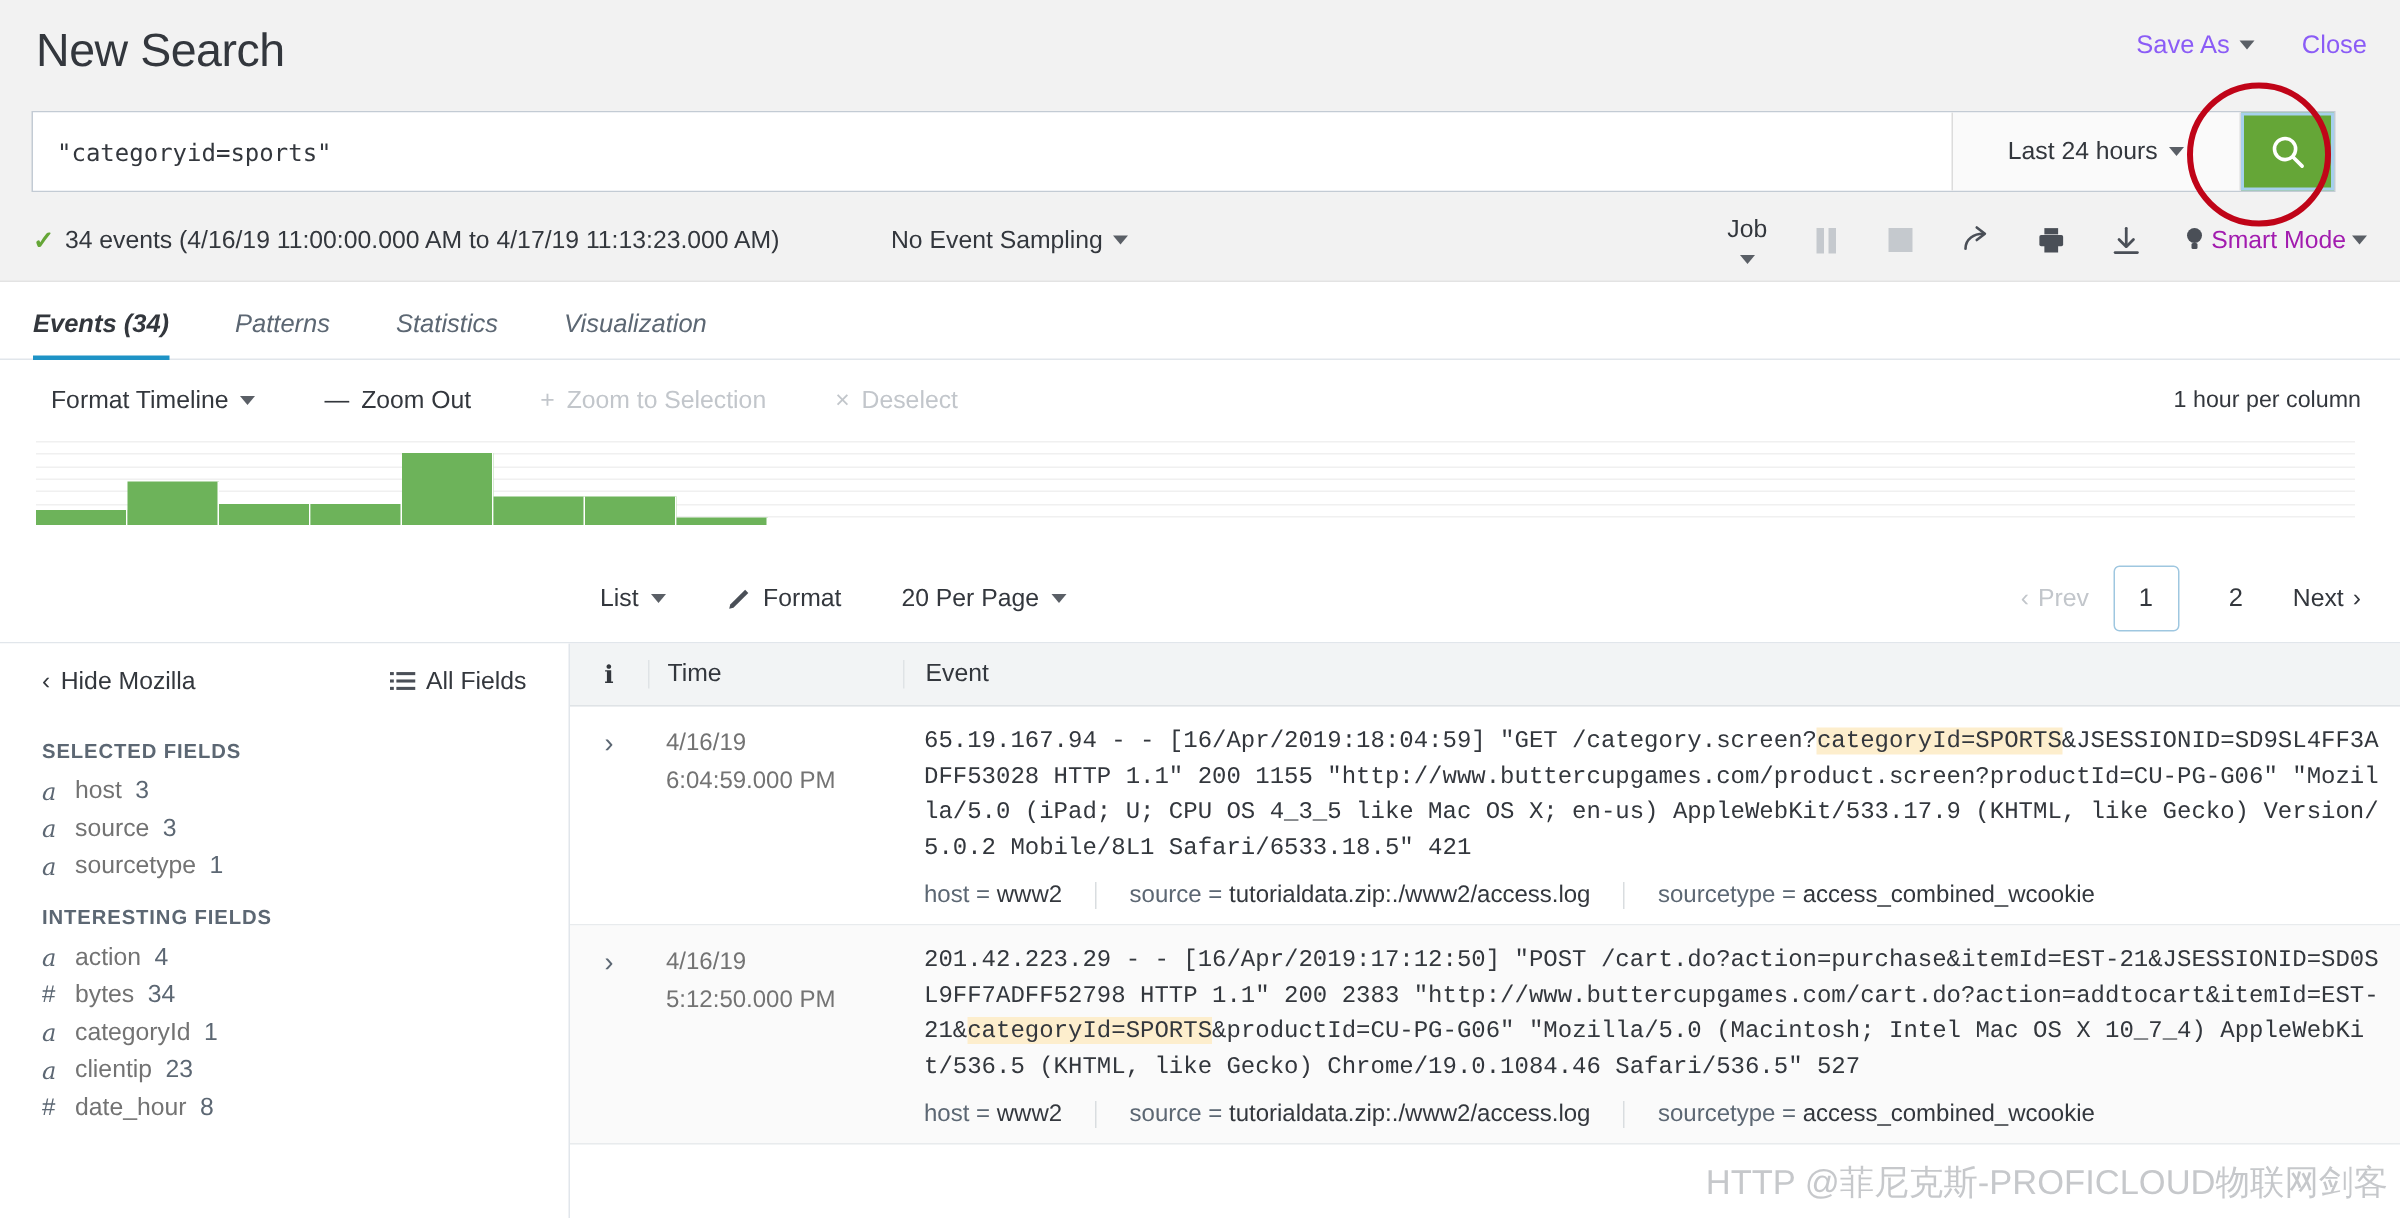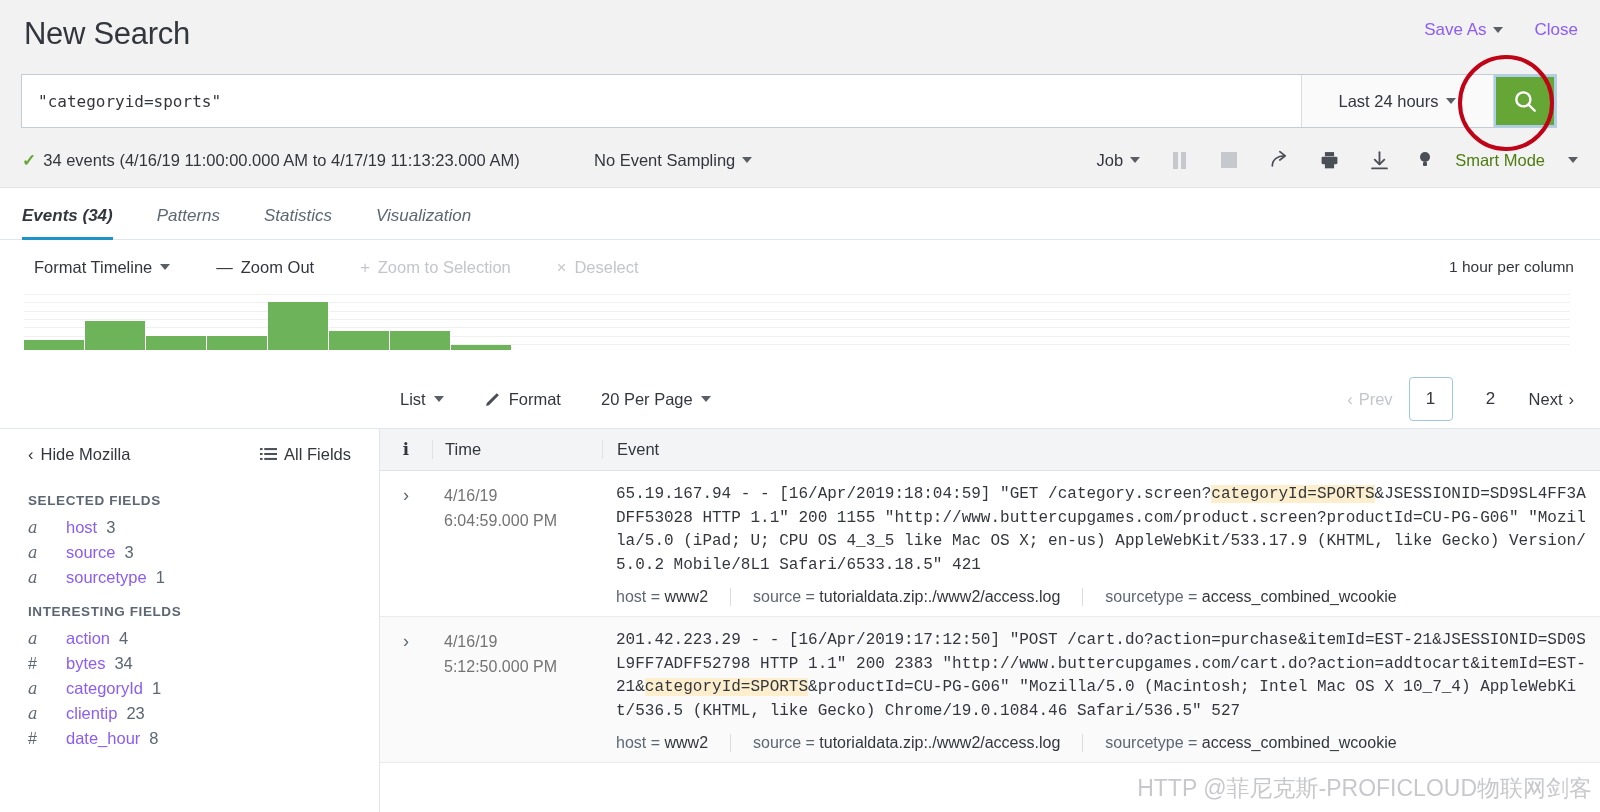--- a/index.html
+++ b/index.html
@@ -78,23 +78,23 @@
     font-size: 16.5px; color: #33373d;
   }
   .check-mark { color: #65a637; font-size: 17px; font-weight: 700; }
   .sampling {
     position: absolute; left: 594px; display: inline-flex; align-items: center; gap: 7px;
     font-size: 16.5px; color: #33373d; cursor: pointer;
   }
   .job-tools {
     position: absolute; right: 22px; display: flex; align-items: center; gap: 28px;
   }
-  .job-drop { display: inline-flex; align-items: center; gap: 7px; font-size: 16.5px; color: #33373d; cursor: pointer; }
+  .job-drop { display: inline-flex; align-items: center; gap: 7px; font-size: 16.5px; color: #33373d; cursor: pointer; flex-direction: column; }
   .tool-icon { display: inline-flex; align-items: center; justify-content: center; width: 22px; height: 22px; cursor: pointer; }
-  .smart-mode { display: inline-flex; align-items: center; gap: 23px; font-size: 16.5px; color: #4d7c0f; cursor: pointer; }
+  .smart-mode { display: inline-flex; align-items: center; gap: 4px; font-size: 16.5px; color: #a21caf; cursor: pointer; }
 
   
   .ic-pause { display: inline-flex; gap: 3px; }
   .ic-pause i { display: block; width: 5px; height: 17px; background: #c5c9ce; }
   .ic-stop { width: 16px; height: 16px; background: #c5c9ce; display: block; }
 
   
   .tabs {
     position: absolute; left: 0; top: 188px; width: 1600px; height: 52px;
     background: #fff; border-bottom: 1px solid #e1e6eb;
@@ -174,21 +174,21 @@
   .sb-section-title {
     font-size: 13.5px; font-weight: 700; color: #5c6773; letter-spacing: 0.6px;
     margin: 14px 0 7px 6px;
   }
   .field-row {
     display: flex; align-items: center; gap: 9px; padding: 3px 6px; cursor: pointer;
     font-size: 16.5px;
   }
   .f-type { font-family: "DejaVu Serif", serif; font-style: italic; color: #5c6773; font-size: 16px; width: 13px; }
   .f-type.num { font-style: normal; font-family: "Liberation Sans", sans-serif; }
-  .f-name { color: #8b5cf6; margin-left: 16px; }
+  .f-name { color: #737373; }
   .f-count { color: #5c6773; }
 
   
   .results {
     position: absolute; left: 380px; top: 0; right: 0; height: 384px; overflow: hidden;
   }
   .res-header {
     display: flex; height: 42px; background: #f2f4f5; border-bottom: 1px solid #dfe3e6;
     align-items: center; font-size: 16.5px; color: #33373d;
   }

